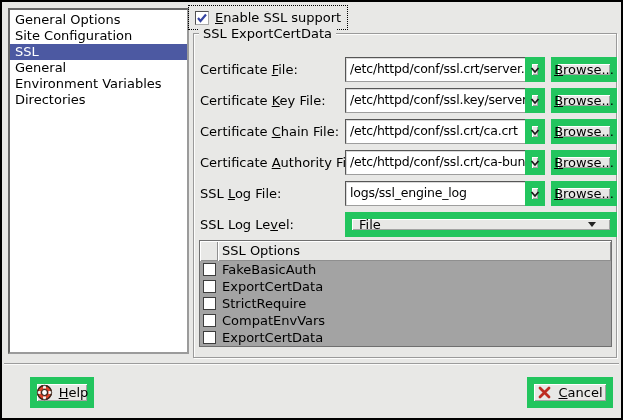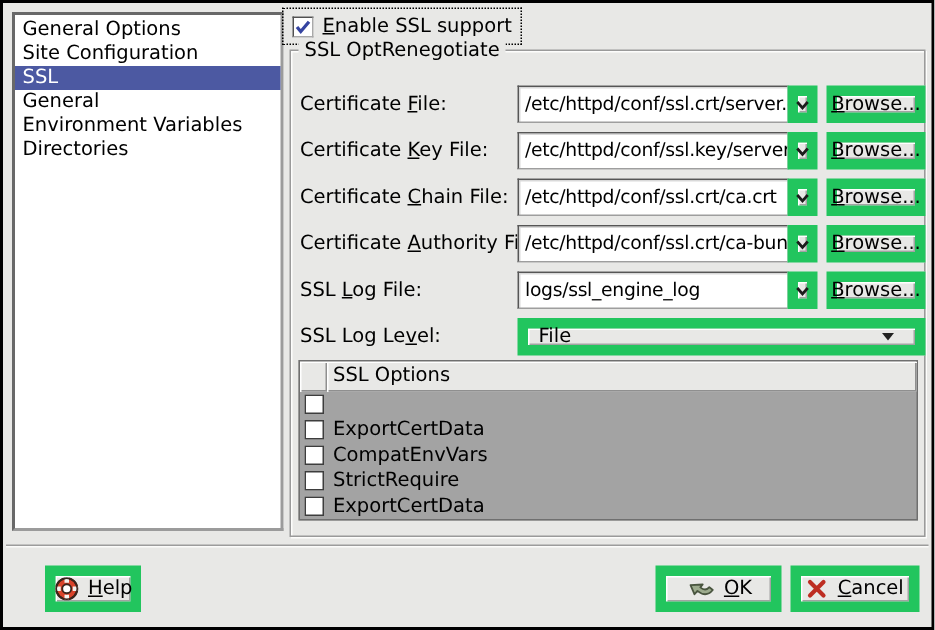--- a/index.html
+++ b/index.html
@@ -106,21 +106,21 @@
   <div class="chk-row">
     <span class="chk-box">
       <svg class="icon" width="12" height="12" viewBox="0 0 12 12">
         <path d="M2 6 L4.5 9 L10 2.5" stroke="#3544a1" stroke-width="2.2" fill="none"></path>
       </svg>
     </span>
     <span><u>E</u>nable SSL support</span>
   </div>
 
   <div class="frame"></div>
-  <span class="frame-title">SSL OptRenegotiate</span>
+  <span class="frame-title">SSL ExportCertData</span>
 
   <div class="frow r0">
     <span class="flabel">Certificate <u>F</u>ile:</span>
     <div class="entry">
         <span class="etext">/etc/httpd/conf/ssl.crt/server.c</span>
       </div>
     <div class="btn arrow-btn">
       <svg class="icon" width="10" height="8" viewBox="0 0 10 8">
           <path d="M1.5 2 L5 6 L8.5 2" stroke="#1c1c1c" stroke-width="1.8" fill="none"></path>
         </svg>
@@ -200,32 +200,33 @@
     </div>
   </div>
 
   <div class="table">
     <div class="thead">
       <div class="th c1"></div>
       <div class="th c2">SSL Options</div>
     </div>
     <div class="trow">
       <span class="cb"></span>
+      <span class="tlbl">FakeBasicAuth</span>
     </div>
     <div class="trow">
       <span class="cb"></span>
       <span class="tlbl">ExportCertData</span>
     </div>
     <div class="trow">
       <span class="cb"></span>
+      <span class="tlbl">StrictRequire</span>
+    </div>
+    <div class="trow">
+      <span class="cb"></span>
       <span class="tlbl">CompatEnvVars</span>
-    </div>
-    <div class="trow">
-      <span class="cb"></span>
-      <span class="tlbl">StrictRequire</span>
     </div>
     <div class="trow">
       <span class="cb"></span>
       <span class="tlbl">ExportCertData</span>
     </div>
   </div>
 
   <div class="sep"></div>
 
   <div class="btn pushbtn b-help">
@@ -236,28 +237,20 @@
           <line x1="8.5" y1="12.5" x2="8.5" y2="16"></line>
         <line x1="1" y1="8.5" x2="4.5" y2="8.5"></line>
           <line x1="12.5" y1="8.5" x2="16" y2="8.5"></line>
       </g>
       <circle cx="8.5" cy="8.5" r="3" fill="#fff" stroke="#3a241b" stroke-width="1.2"></circle>
       <circle cx="8.5" cy="8.5" r="7" fill="none" stroke="#3a241b" stroke-width="1"></circle>
     </svg>
     <span><u>H</u>elp</span>
   </div>
 
-  <div class="btn pushbtn b-ok">
-    <svg class="icon" width="20" height="20" viewBox="0 0 20 20">
-      <g transform="rotate(40 10 10)">
-        <path d="M3 12 L9 6.5 L9 9 Q13.5 9 13.5 5 L16.5 5 Q16.5 12 9 12 L9 15 Z" fill="#9cab8d" stroke="#49553f" stroke-width="1.2" stroke-linejoin="round"></path>
-      </g>
-    </svg>
-    <span><u>O</u>K</span>
-  </div>
 
   <div class="btn pushbtn b-cancel">
     <svg class="icon" width="15" height="15" viewBox="0 0 15 15">
       <path d="M3 3 L12 12 M12 3 L3 12" stroke="#bd2d22" stroke-width="2.8" stroke-linecap="round" fill="none"></path>
     </svg>
     <span><u>C</u>ancel</span>
   </div>
 
 </div>
 

